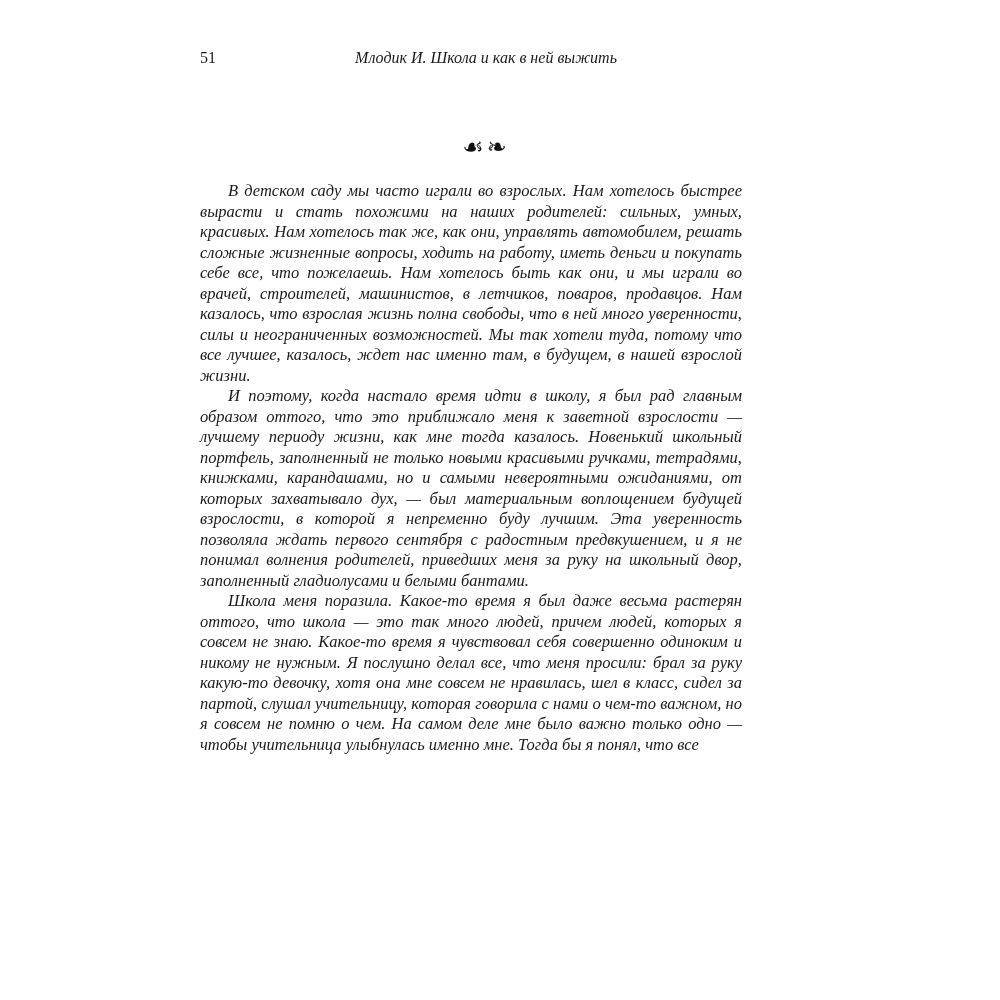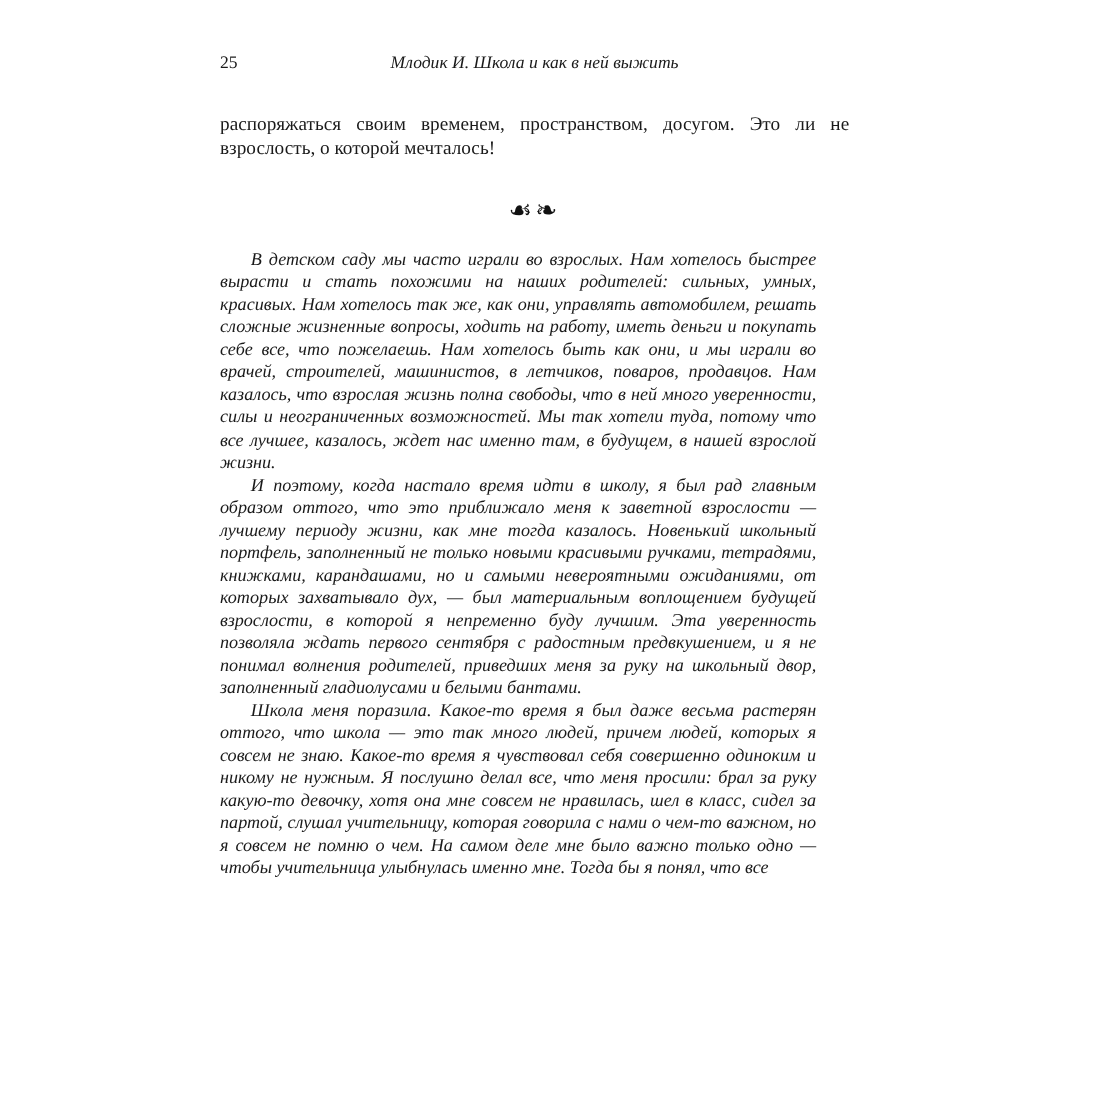--- a/index.html
+++ b/index.html
@@ -76,27 +76,26 @@
       hyphens: auto;
       font-weight: 500;
     }
   </style>
 </head>
 <body>
 
 <div class="page">
 
   <header class="running-head">
-    <span class="page-num">25</span>
+    <span class="page-num">51</span>
     <span class="run-title">Млодик И. Школа и как в ней выжить</span>
   </header>
 
   <main class="text-block">
 
-    <p class="body-p no-indent">распоряжаться своим временем, пространством, досугом. Это ли не взрослость, о которой мечталось!</p>
 
 
     <div class="ornament">☙❧</div>
 
     <div class="quote-block">
       <p class="quote-p">В детском саду мы часто играли во взрослых. Нам хотелось быстрее вырасти и стать похожими на наших родителей: сильных, умных, красивых. Нам хотелось так же, как они, управлять автомобилем, решать сложные жизненные вопросы, ходить на работу, иметь деньги и покупать себе все, что пожелаешь. Нам хотелось быть как они, и мы играли во врачей, строителей, машинистов, в летчиков, поваров, продавцов. Нам казалось, что взрослая жизнь полна свободы, что в ней много уверенности, силы и неограниченных возможностей. Мы так хотели туда, потому что все лучшее, казалось, ждет нас именно там, в будущем, в нашей взрослой жизни.</p>
       <p class="quote-p">И поэтому, когда настало время идти в школу, я был рад главным образом оттого, что это приближало меня к заветной взрослости — лучшему периоду жизни, как мне тогда казалось. Новенький школьный портфель, заполненный не только новыми красивыми ручками, тетрадями, книжками, карандашами, но и самыми невероятными ожиданиями, от которых захватывало дух, — был материальным воплощением будущей взрослости, в которой я непременно буду лучшим. Эта уверенность позволяла ждать первого сентября с радостным предвкушением, и я не понимал волнения родителей, приведших меня за руку на школьный двор, заполненный гладиолусами и белыми бантами.</p>
       <p class="quote-p">Школа меня поразила. Какое-то время я был даже весьма растерян оттого, что школа — это так много людей, причем людей, которых я совсем не знаю. Какое-то время я чувствовал себя совершенно одиноким и никому не нужным. Я послушно делал все, что меня просили: брал за руку какую-то девочку, хотя она мне совсем не нравилась, шел в класс, сидел за партой, слушал учительницу, которая говорила с нами о чем-то важном, но я совсем не помню о чем. На самом деле мне было важно только одно — чтобы учительница улыбнулась именно мне. Тогда бы я понял, что все</p>
     </div>
 

